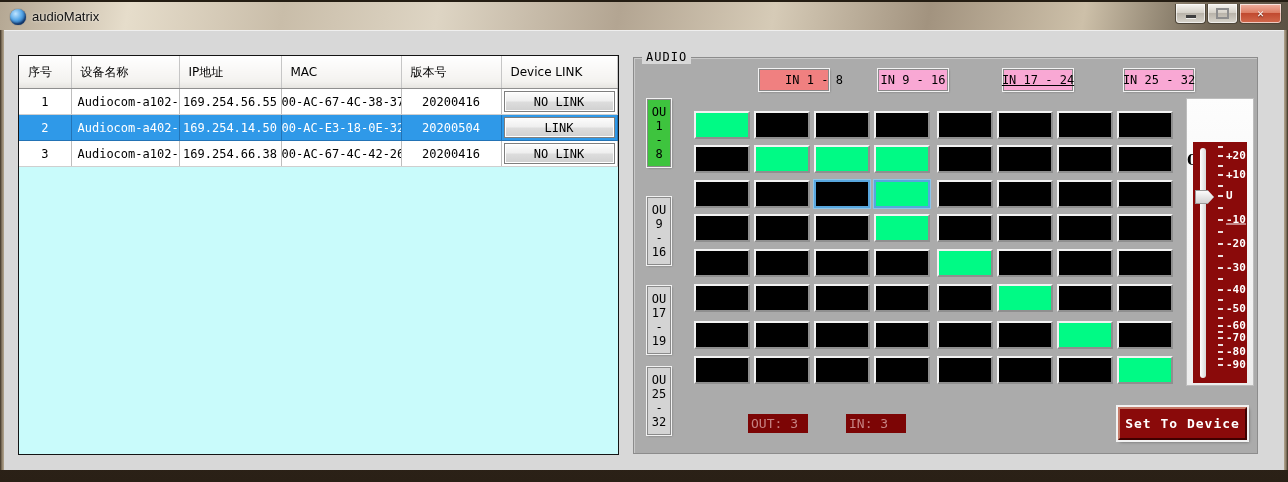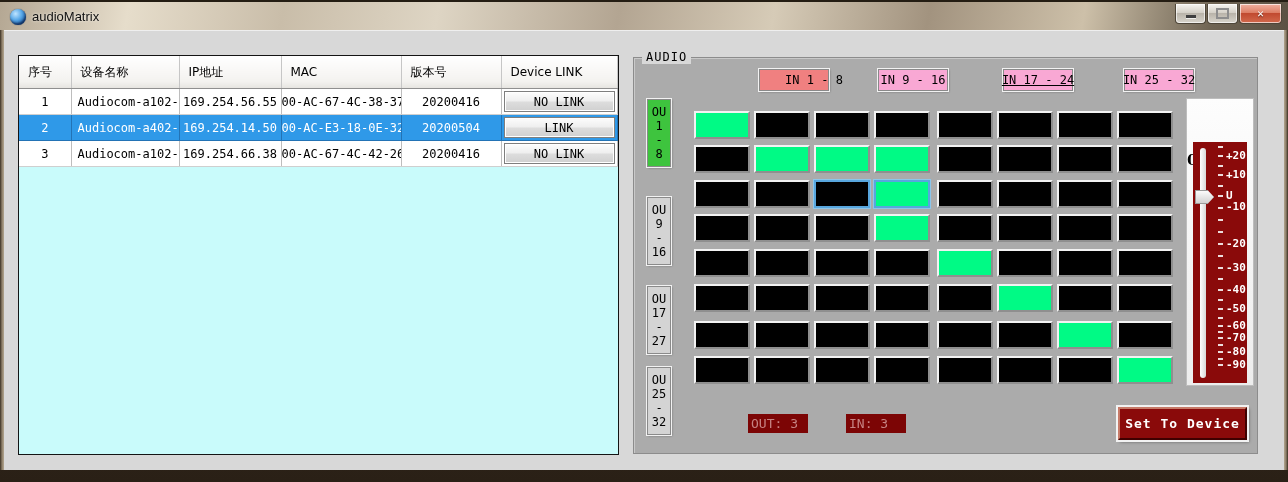--- a/index.html
+++ b/index.html
@@ -250,21 +250,21 @@
         <div class="ou-btn" style="top: 139px;">
           <span>OU</span>
           <span>9</span>
           <span>-</span>
           <span>16</span>
         </div>
         <div class="ou-btn" style="top: 228px;">
           <span>OU</span>
           <span>17</span>
           <span>-</span>
-          <span>27</span>
+          <span>19</span>
         </div>
         <div class="ou-btn" style="top: 309px;">
           <span>OU</span>
           <span>25</span>
           <span>-</span>
           <span>32</span>
         </div>
       </div>
     <div id="matrix">
         <div class="cell on" style="left: 60px; top: 53px;"></div>
@@ -344,21 +344,21 @@
             <div class="vtick" style="top: 23px;"></div>
             <div class="vlab" style="top: 13px;">+20</div>
             <div class="vtick" style="top: 32px;"></div>
             <div class="vtick" style="top: 43px;"></div>
             <div class="vlab" style="top: 32px;">+10</div>
             <div class="vtick" style="top: 53px;"></div>
             <div class="vtick" style="top: 65px;"></div>
             <div class="vlab" style="top: 53px;">U</div>
             <div class="vtick" style="top: 77px;"></div>
             <div class="vtick" style="top: 89px;"></div>
-            <div class="vlab" style="top: 64px;">-10</div>
+            <div class="vlab" style="top: 77px; text-decoration: underline;">-10</div>
             <div class="vtick" style="top: 101px;"></div>
             <div class="vtick" style="top: 113px;"></div>
             <div class="vlab" style="top: 101px;">-20</div>
             <div class="vtick" style="top: 125px;"></div>
             <div class="vtick" style="top: 136px;"></div>
             <div class="vlab" style="top: 125px;">-30</div>
             <div class="vtick" style="top: 147px;"></div>
             <div class="vtick" style="top: 157px;"></div>
             <div class="vlab" style="top: 147px;">-40</div>
             <div class="vtick" style="top: 166px;"></div>

